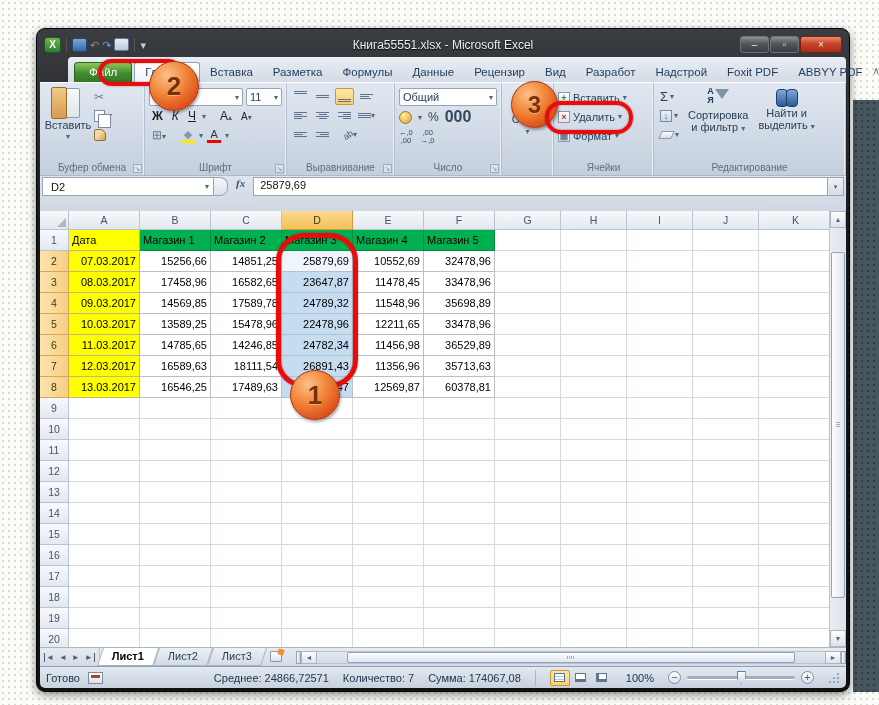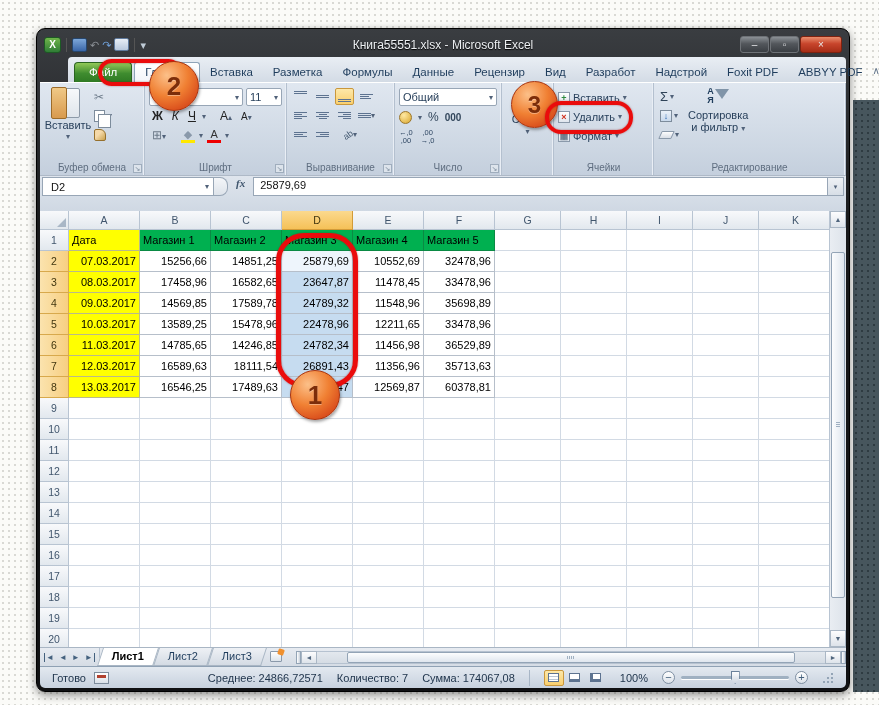--- a/index.html
+++ b/index.html
@@ -142,21 +142,21 @@
   .newsheet i { position:absolute; left:6px; top:3px; width:12px; height:11px; background:linear-gradient(#fff,#dce3ea); border:1px solid #8a99aa; border-radius:1px; }
   .newsheet i::after { content:""; position:absolute; right:-3px; top:-3px; width:6px; height:6px; background:#f0902e; border-radius:1px; transform:rotate(20deg); }
   .hscroll { flex:1; display:flex; align-items:center; gap:0; margin-left:8px; }
   .hsplit { width:5px; height:13px; background:linear-gradient(90deg,#fff,#c8d1dc); border:1px solid #93a4b6; }
   .harrow { width:16px; height:13px; background:linear-gradient(#fdfdfe,#dde3ea); border:1px solid #aab7c5; font-size:7px; color:#51667e; text-align:center; line-height:12px; }
   .htrack { flex:1; height:13px; position:relative; background:linear-gradient(#e3e8ee,#d5dce4); border-top:1px solid #b6c2d0; border-bottom:1px solid #b6c2d0; }
   .hthumb { position:absolute; top:0; bottom:0; left:6%; width:88%; background:linear-gradient(#fcfdfe,#dfe6ee); border:1px solid #93a4b6; border-radius:2px; }
   .hthumb::after { content:""; position:absolute; top:3px; bottom:3px; left:50%; width:7px; margin-left:-4px; background:repeating-linear-gradient(90deg,#9fb0c1 0 1px, transparent 1px 2px); }
 
   
-  .statusbar { height:22px; background:linear-gradient(#e3e9f0,#c7d1de); border-top:1px solid #8fa1b4; border-radius:0 0 5px 5px; display:flex; align-items:center; font-size:11px; color:#21364d; padding:0 12px; gap:8px; }
+  .statusbar { height:22px; background:linear-gradient(#e3e9f0,#c7d1de); border-top:1px solid #8fa1b4; border-radius:0 0 5px 5px; display:flex; align-items:center; font-size:11px; color:#21364d; padding:0 6px; gap:8px; }
   .macro-ico { width:15px; height:12px; background:linear-gradient(#fff,#d9e0e8); border:1px solid #7d8c9c; position:relative; }
   .macro-ico::after { content:""; position:absolute; left:2px; top:2px; right:2px; height:3px; background:#b1412f; }
   .stat-right { margin-left:auto; display:flex; align-items:center; gap:14px; }
   .stat-sep { width:1px; height:16px; background:#a8b6c6; }
   .views { display:flex; gap:1px; }
   .vwbtn { width:20px; height:16px; border:1px solid transparent; border-radius:2px; display:flex; align-items:center; justify-content:center; }
   .vwbtn.on { background:linear-gradient(#fde8a9,#f9cf6e); border-color:#c9973c; }
   .vw-ico { width:11px; height:9px; border:1px solid #5d7390; background:repeating-linear-gradient(#fff 0 2px,#b9c6d4 2px 3px); }
   .vw-ico.pg { background:#fff; border-bottom-width:3px; }
   .zoomctl { display:flex; align-items:center; gap:6px; }
@@ -372,21 +372,21 @@
     <div class="rgroup" style="width:107px;">
       <div class="smallcol" style="width:100%;">
         <div class="combo">
             <span>Общий</span>
             <span class="dd">▾</span>
           </div>
         <div class="numicons">
           <span class="coin"></span>
           <span class="dd">▾</span>
           <span style="font-size:12px;color:#33475c;">%</span>
-          <span style="font-size:10px;font-weight:bold;color:#33475c;">000</span>
+          <span style="font-size:16px;font-weight:bold;color:#33475c;">000</span>
         </div>
         <div class="numicons" style="gap:8px;">
           <span class="microdec">←,0
 ,00</span>
           <span class="microdec">,00
 →,0</span>
         </div>
       </div>
       <div class="glabel">Число</div>
       <div class="launcher">↘</div>
@@ -435,20 +435,25 @@
           </div>
       </div>
       <div class="twoline">
         <span class="sort-ico">
             <span class="az" style="white-space:pre-line;">А
 Я</span>
             <span class="funnel"></span>
           </span>
         <span>Сортировка</span>
         <span><span>и фильтр</span> <span class="dd">▾</span></span>
+      </div>
+      <div class="twoline">
+        <span class="binoc"></span>
+        <span>Найти и</span>
+        <span><span>выделить</span> <span class="dd">▾</span></span>
       </div>
       <div class="glabel">Редактирование</div>
     </div>
   </div>
 
   <div class="fbar">
     <div class="namebox">
         <span>D2</span>
         <span class="dd">▾</span>
       </div>

